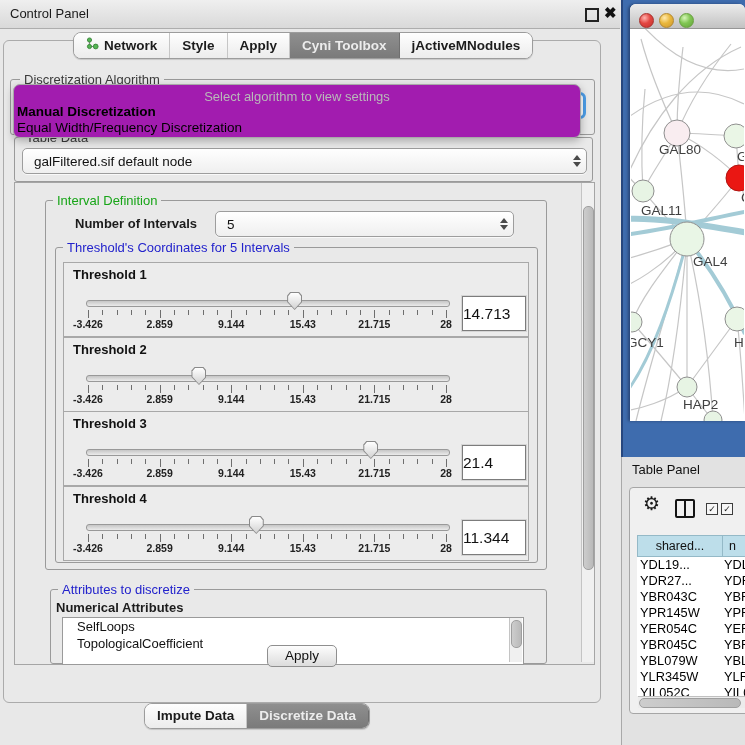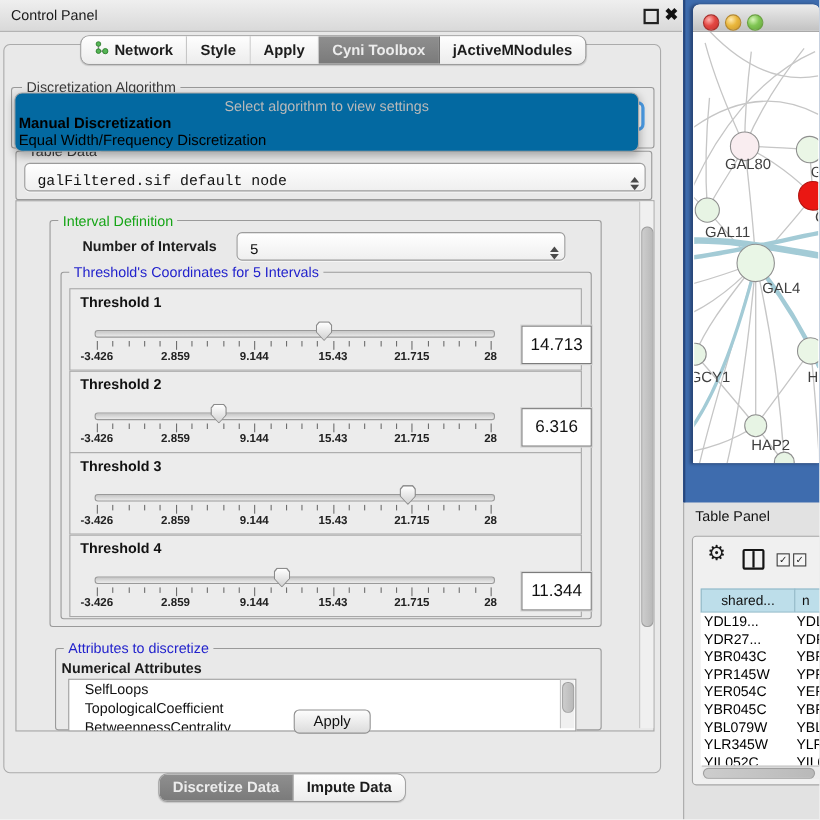--- a/index.html
+++ b/index.html
@@ -25,47 +25,47 @@
   #outer-panel{left:3px;top:40px;width:596px;height:661px;background:#e9e9e9;border:1px solid #ababab;border-radius:6px;}
 
   
   .groupbox{border:1px solid #9a9a9a;border-radius:3px;background:transparent;}
   .grouplabel{position:absolute;background:#e9e9e9;padding:0 4px;font-size:13px;}
   .lbl-green{color:#17a517;}
   .lbl-blue{color:#2222cc;}
   .lbl-dark{color:#3a3a3a;}
 
   
-  .combo{background:linear-gradient(#ffffff,#efefef);border:1px solid #9d9d9d;border-radius:5px;display:flex;align-items:flex-end;box-shadow:0 1px 0 rgba(255,255,255,.7);font-family:Liberation Mono, monospace;}
+  .combo{background:linear-gradient(#ffffff,#efefef);border:1px solid #9d9d9d;border-radius:5px;display:flex;align-items:center;box-shadow:0 1px 0 rgba(255,255,255,.7);}
   .combo .txt{padding-left:11px;font-size:13.5px;color:#111;flex:1;white-space:nowrap;overflow:hidden;}
   .updown{width:18px;display:flex;flex-direction:column;align-items:center;justify-content:center;gap:2px;}
   .arr-up{width:0;height:0;border-left:4px solid transparent;border-right:4px solid transparent;border-bottom:5px solid #4a4a4a;}
   .arr-down{width:0;height:0;border-left:4px solid transparent;border-right:4px solid transparent;border-top:5px solid #4a4a4a;}
 
   
-  #algo-popup{left:13px;top:84px;width:566px;height:52px;background:#0369a1;border:1px solid #a8a8a8;border-radius:7px;box-shadow:0 3px 8px rgba(0,0,0,.28);z-index:50;}
+  #algo-popup{left:13px;top:84px;width:566px;height:52px;background:#a21caf;border:1px solid #a8a8a8;border-radius:7px;box-shadow:0 3px 8px rgba(0,0,0,.28);z-index:50;}
   #algo-hint{top:4px;width:100%;text-align:center;color:#b9b9b9;font-size:13px;}
   .algo-opt{position:absolute;left:3px;font-size:13.5px;color:#000;white-space:nowrap;}
   .algo-opt.first{font-weight:bold;}
   #focus-combo{left:20px;top:92px;width:560px;height:21px;background:#fff;border:3px solid #4d9ee8;border-radius:6px;z-index:5;}
 
   
   #scrollpane{left:14px;top:182px;width:579px;height:481px;border:1px solid #a5a5a5;background:#e9e9e9;}
   .vsb-track{background:#f0f0f0;border-left:1px solid #c4c4c4;}
   .sb-thumb{position:absolute;background:linear-gradient(90deg,#cdcdcd,#b9b9b9);border:1px solid #9f9f9f;border-radius:5px;}
 
   
   .thr-panel{position:absolute;left:63px;width:464px;height:73px;background:#ececec;border:1px solid #a8a8a8;}
   .thr-label{position:absolute;left:9px;top:4px;font-weight:bold;font-size:13px;color:#111;}
   .thr-track{position:absolute;left:22px;top:37px;width:362px;height:5px;background:linear-gradient(#c6c6c6,#ebebeb);border:1px solid #999;border-radius:3px;}
   .thumb-outer{position:absolute;top:29px;width:15px;height:18px;background:#8a8a8a;clip-path:polygon(20% 0%,80% 0%,100% 20%,100% 55%,50% 100%,0% 55%,0% 20%);}
   .thumb-inner{position:absolute;left:1px;top:1px;width:13px;height:16px;background:linear-gradient(#ffffff,#d2d2d2);clip-path:polygon(20% 0%,80% 0%,100% 20%,100% 55%,50% 100%,0% 55%,0% 20%);}
   .tick{position:absolute;width:1px;background:#6e6e6e;}
   .tick-label{position:absolute;top:55px;width:48px;text-align:center;font-size:10.5px;font-weight:bold;color:#222;}
-  .value-box{position:absolute;left:398px;top:33px;width:62px;height:33px;background:#fff;border:1px solid #7c7c7c;box-shadow:0 0 0 1px #d5d5d5;font-size:15.5px;text-align:center;font-family:"Liberation Sans",sans-serif;color:#111;padding:0;margin-left:12px;}
+  .value-box{position:absolute;left:398px;top:33px;width:62px;height:33px;background:#fff;border:1px solid #7c7c7c;box-shadow:0 0 0 1px #d5d5d5;font-size:15.5px;text-align:left;font-family:"Liberation Sans",sans-serif;color:#111;padding:0;}
 
   
   #attr-list{left:62px;top:617px;width:460px;height:46px;background:#fff;border:1px solid #9a9a9a;overflow:hidden;}
   .attr-item{padding-left:14px;font-size:13px;line-height:17px;color:#111;white-space:nowrap;}
 
   
   #apply-btn{left:267px;top:645px;width:68px;height:20px;background:linear-gradient(#fdfdfd,#dcdcdc);border:1px solid #8f8f8f;border-radius:5px;font-size:13.5px;color:#111;text-align:center;line-height:19px;}
 
   
   #blue-bg{left:621px;top:0;width:124px;height:457px;background:#3e6cae;border-left:2px solid #27477e;}
@@ -245,21 +245,20 @@
         <div class="tick" style="left: 382px; top: 47px; height: 8px;"></div>
         <div class="tick-label" style="left: 0px;">-3.426</div>
         <div class="tick-label" style="left: 71.6px;">2.859</div>
         <div class="tick-label" style="left: 143.2px;">9.144</div>
         <div class="tick-label" style="left: 214.8px;">15.43</div>
         <div class="tick-label" style="left: 286.4px;">21.715</div>
         <div class="tick-label" style="left: 358px;">28</div>
         <div class="thumb-outer" style="left: 127.479px;">
           <div class="thumb-inner"></div>
         </div>
-        <input class="value-box" type="text" readonly="" value="6.316" style="">
       </div>
       <div class="thr-panel" style="top: 411px;">
         <div class="thr-label">Threshold 3</div>
         <div class="thr-track"></div>
         <div class="tick" style="left: 24px; top: 47px; height: 8px;"></div>
         <div class="tick" style="left: 38.32px; top: 47px; height: 5px;"></div>
         <div class="tick" style="left: 52.64px; top: 47px; height: 5px;"></div>
         <div class="tick" style="left: 66.96px; top: 47px; height: 5px;"></div>
         <div class="tick" style="left: 81.28px; top: 47px; height: 5px;"></div>
         <div class="tick" style="left: 95.6px; top: 47px; height: 8px;"></div>
@@ -285,20 +284,21 @@
         <div class="tick" style="left: 382px; top: 47px; height: 8px;"></div>
         <div class="tick-label" style="left: 0px;">-3.426</div>
         <div class="tick-label" style="left: 71.6px;">2.859</div>
         <div class="tick-label" style="left: 143.2px;">9.144</div>
         <div class="tick-label" style="left: 214.8px;">15.43</div>
         <div class="tick-label" style="left: 286.4px;">21.715</div>
         <div class="tick-label" style="left: 358px;">28</div>
         <div class="thumb-outer" style="left: 299.314px;">
           <div class="thumb-inner"></div>
         </div>
+        <input class="value-box" type="text" readonly="" value="21.4" style="">
       </div>
       <div class="thr-panel" style="top: 486px;">
         <div class="thr-label">Threshold 4</div>
         <div class="thr-track"></div>
         <div class="tick" style="left: 24px; top: 47px; height: 8px;"></div>
         <div class="tick" style="left: 38.32px; top: 47px; height: 5px;"></div>
         <div class="tick" style="left: 52.64px; top: 47px; height: 5px;"></div>
         <div class="tick" style="left: 66.96px; top: 47px; height: 5px;"></div>
         <div class="tick" style="left: 81.28px; top: 47px; height: 5px;"></div>
         <div class="tick" style="left: 95.6px; top: 47px; height: 8px;"></div>
@@ -334,34 +334,33 @@
         <input class="value-box" type="text" readonly="" value="11.344" style="">
       </div>
     </div>
 
   <div class="abs groupbox" style="left:50px;top:589px;width:495px;height:73px;"></div>
   <div class="abs grouplabel lbl-blue" style="left:58px;top:582px;">Attributes to discretize</div>
   <div class="abs" style="left:56px;top:600px;font-weight:bold;">Numerical Attributes</div>
   <div class="abs" id="attr-list">
       <div class="attr-item">SelfLoops</div>
       <div class="attr-item">TopologicalCoefficient</div>
-      <div class="attr-item">BetweennessCentrality</div>
     </div>
   <div class="abs vsb-track" style="left:509px;top:618px;width:12px;height:44px;">
     <div class="sb-thumb" style="left:1px;top:2px;width:9px;height:26px;"></div>
   </div>
 
   <div class="abs" id="apply-btn">Apply</div>
 
   <div class="abs tabbar" id="bottom-tabs">
+      <div class="tab">
+        <span>Impute Data</span>
+      </div>
       <div class="tab selected">
         <span>Discretize Data</span>
-      </div>
-      <div class="tab">
-        <span>Impute Data</span>
       </div>
     </div>
 
   <div class="abs" id="blue-bg"></div>
   <div class="abs" id="mac-window">
     <div class="abs" id="mac-titlebar">
       <div class="tl" id="tl-red"></div>
       <div class="tl" id="tl-yellow"></div>
       <div class="tl" id="tl-green"></div>
     </div>

